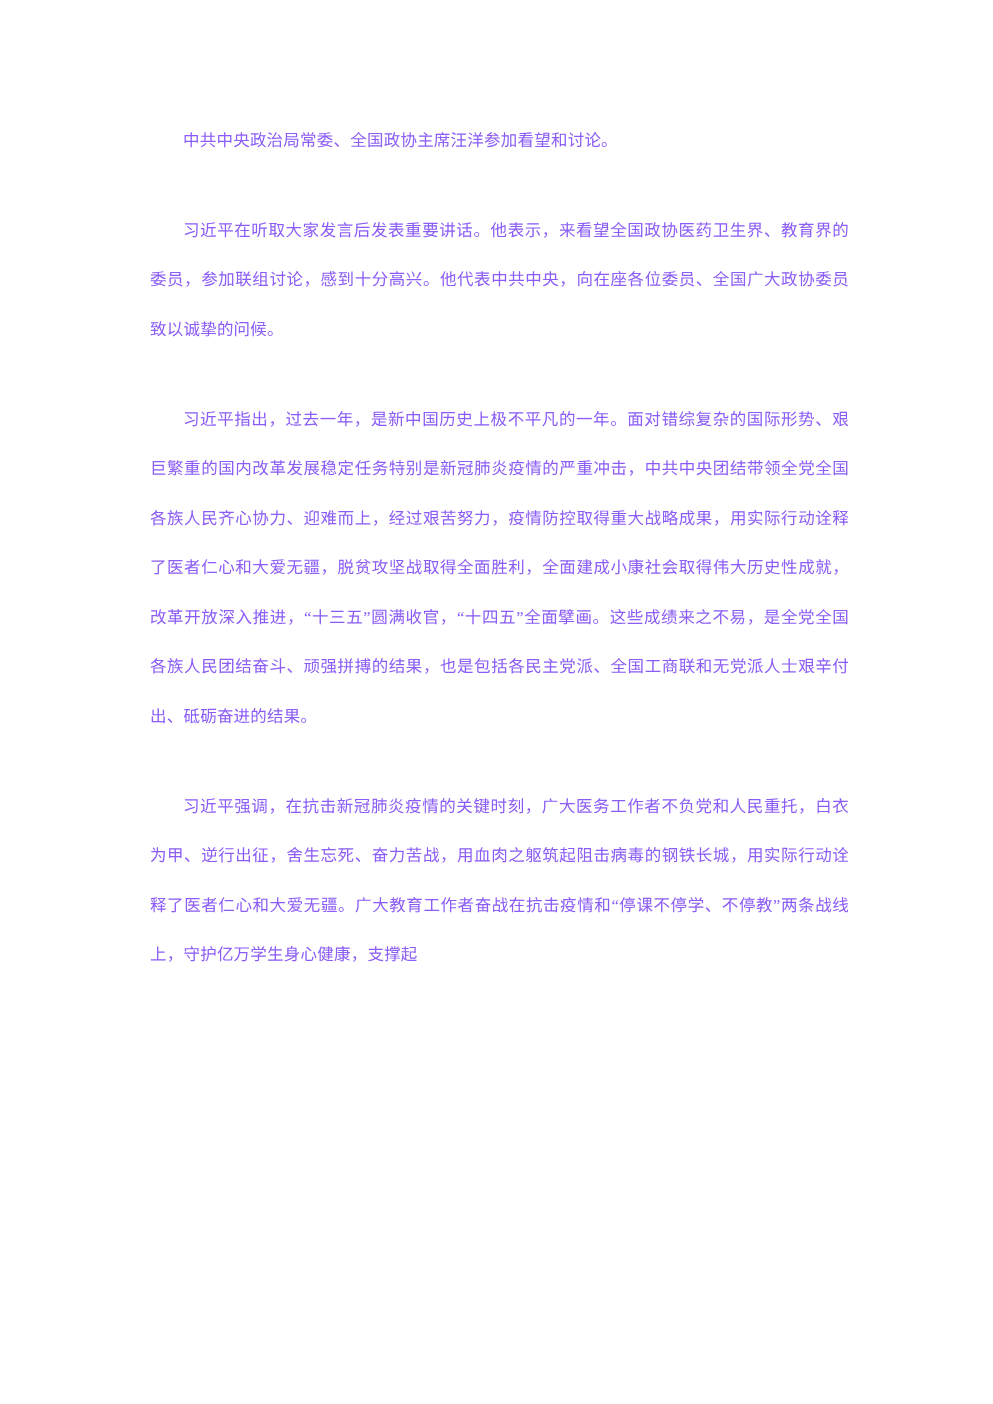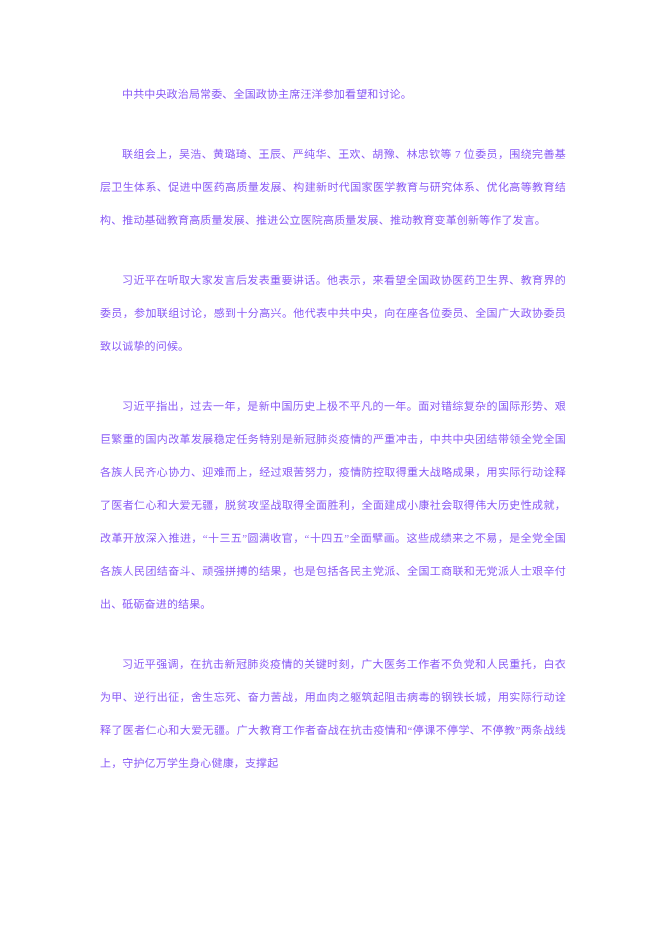--- a/index.html
+++ b/index.html
@@ -42,18 +42,17 @@
   .para:last-child {
     margin-bottom: 0;
   }
 </style>
 </head>
 <body>
 
 <div class="page">
   <div class="doc-body">
     <p class="para">中共中央政治局常委、全国政协主席汪洋参加看望和讨论。</p>
-    <p class="para">联组会上，吴浩、黄璐琦、王辰、严纯华、王欢、胡豫、林忠钦等 7 位委员，围绕完善基层卫生体系、促进中医药高质量发展、构建新时代国家医学教育与研究体系、优化高等教育结构、推动基础教育高质量发展、推进公立医院高质量发展、推动教育变革创新等作了发言。</p>
     <p class="para">习近平在听取大家发言后发表重要讲话。他表示，来看望全国政协医药卫生界、教育界的委员，参加联组讨论，感到十分高兴。他代表中共中央，向在座各位委员、全国广大政协委员致以诚挚的问候。</p>
     <p class="para">习近平指出，过去一年，是新中国历史上极不平凡的一年。面对错综复杂的国际形势、艰巨繁重的国内改革发展稳定任务特别是新冠肺炎疫情的严重冲击，中共中央团结带领全党全国各族人民齐心协力、迎难而上，经过艰苦努力，疫情防控取得重大战略成果，用实际行动诠释了医者仁心和大爱无疆，脱贫攻坚战取得全面胜利，全面建成小康社会取得伟大历史性成就，改革开放深入推进，“十三五”圆满收官，“十四五”全面擘画。这些成绩来之不易，是全党全国各族人民团结奋斗、顽强拼搏的结果，也是包括各民主党派、全国工商联和无党派人士艰辛付出、砥砺奋进的结果。</p>
     <p class="para">习近平强调，在抗击新冠肺炎疫情的关键时刻，广大医务工作者不负党和人民重托，白衣为甲、逆行出征，舍生忘死、奋力苦战，用血肉之躯筑起阻击病毒的钢铁长城，用实际行动诠释了医者仁心和大爱无疆。广大教育工作者奋战在抗击疫情和“停课不停学、不停教”两条战线上，守护亿万学生身心健康，支撑起</p>
   </div>
 </div>
 
 </body></html>

